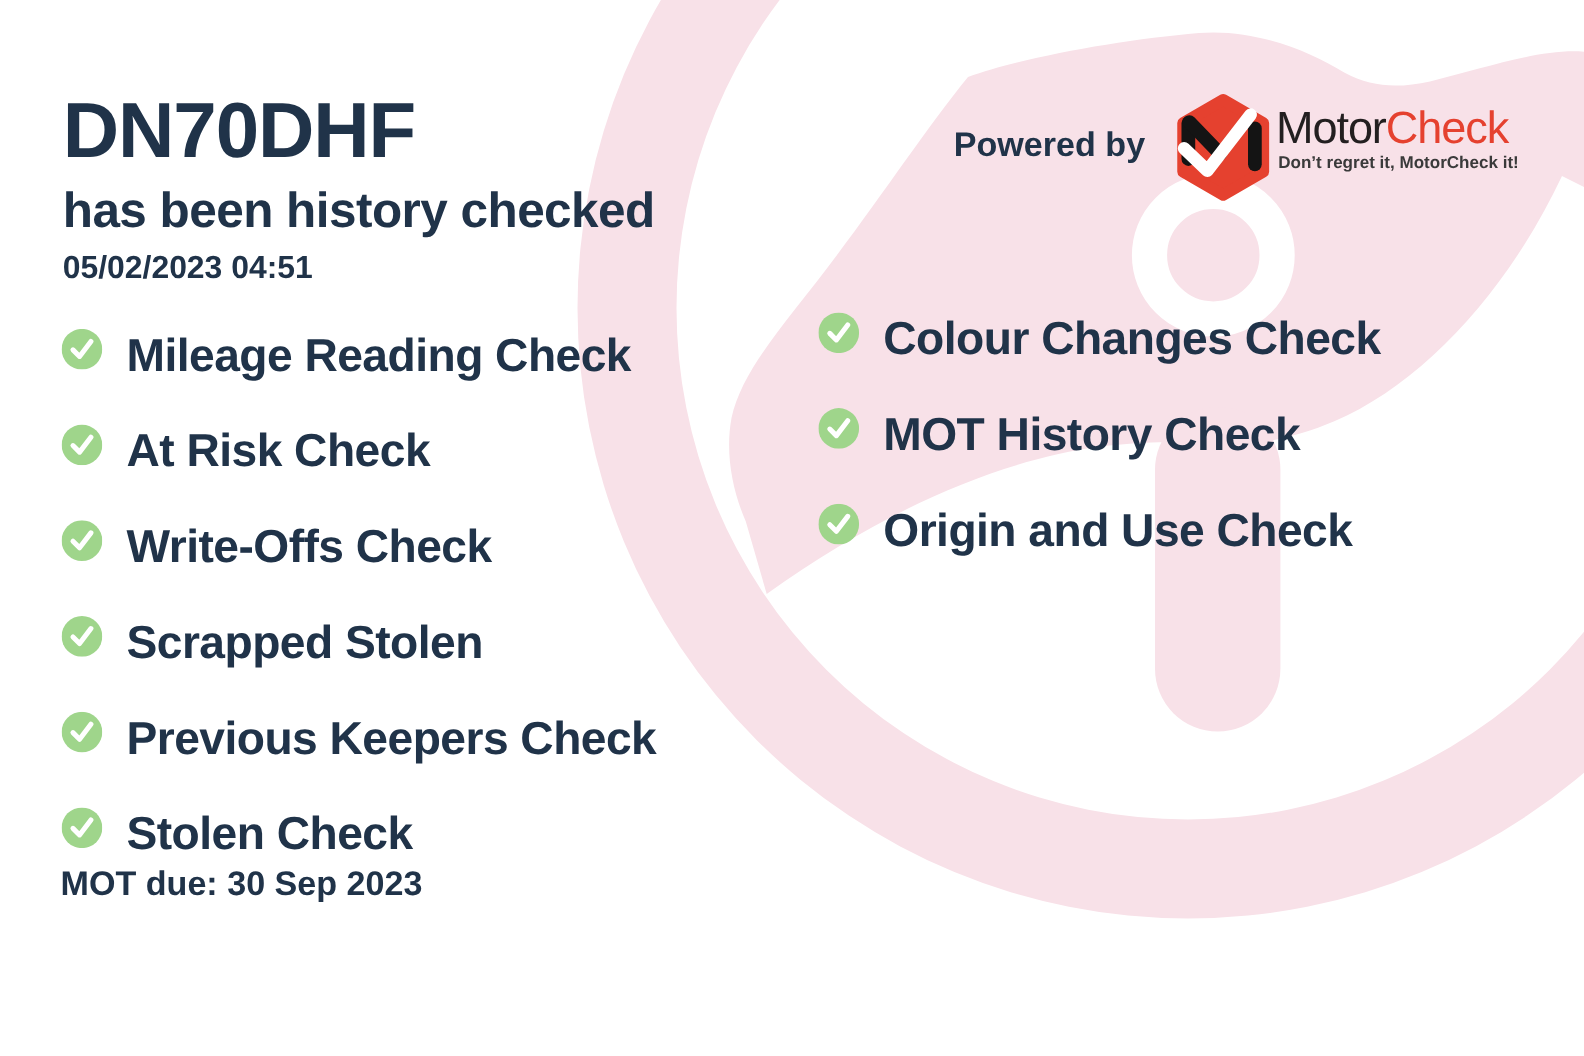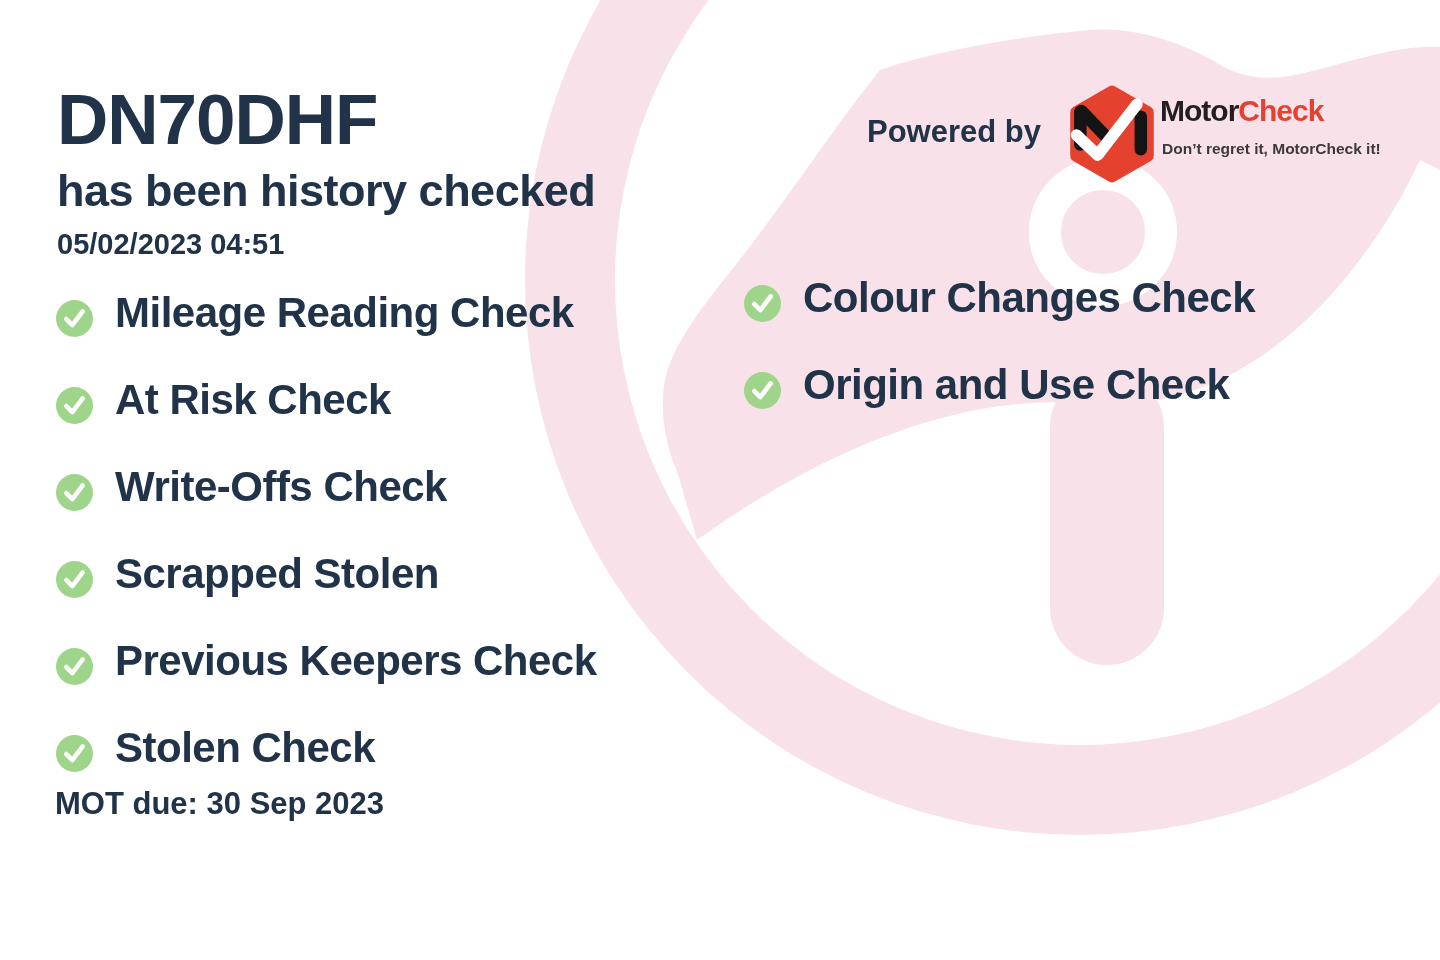--- a/index.html
+++ b/index.html
@@ -20,30 +20,30 @@
 
   
   .head{position:absolute;left:57px;top:84px;}
   .reg{font-size:71px;font-weight:700;letter-spacing:-1px;line-height:1.0;color:var(--navy);}
   .sub{font-size:45px;font-weight:700;letter-spacing:-0.5px;line-height:1.0;margin-top:13px;color:var(--navy);}
   .stamp{font-size:29px;font-weight:700;letter-spacing:0;margin-top:15px;color:var(--navy);}
 
   
   .powered{position:absolute;left:855px;top:114px;font-size:31px;font-weight:600;color:var(--navy);margin-left:12px;}
   .hexlogo{position:absolute;left:1064px;top:84px;width:96px;height:100px;}
-  .wordmark{position:absolute;left:1160px;top:96px;font-size:30px;font-weight:700;letter-spacing:-1px;line-height:1.0;white-space:nowrap;}
+  .wordmark{position:absolute;left:1160px;top:96px;font-size:41px;font-weight:400;letter-spacing:-1px;line-height:1.0;white-space:nowrap;}
   .wordmark .motor{color:var(--ink);}
   .wordmark .check{color:var(--red);}
   .tagline{position:absolute;left:1162px;top:140px;font-size:15.5px;font-weight:700;letter-spacing:0;color:var(--tagline_dark);white-space:nowrap;}
 
   
   ul.checks{position:absolute;list-style:none;}
   ul.checks.left{left:56px;top:299px;}
   ul.checks.right{left:744px;top:284px;}
-  ul.checks li{display:flex;align-items:flex-end;height:38px;margin-bottom:49px;}
+  ul.checks li{display:flex;align-items:flex-start;height:38px;margin-bottom:49px;}
   .chk-icon{width:37px;height:37px;flex:0 0 37px;margin-right:22px;}
   .chk-label{font-size:42px;font-weight:700;letter-spacing:-0.5px;color:var(--navy);white-space:nowrap;}
 
   
   .motdue{position:absolute;left:55px;top:786px;font-size:31px;font-weight:700;color:var(--navy);}
 </style>
 </head>
 <body>
 
 <svg class="watermark" viewBox="0 0 1440 960" aria-hidden="true">
@@ -148,19 +148,26 @@
           <circle cx="17" cy="17" r="17" fill="var(--green)"></circle>
           <polyline points="9.5,17.5 15,23 24.5,10.5" fill="none" stroke="#ffffff" stroke-width="4.2" stroke-linecap="round" stroke-linejoin="round"></polyline>
         </svg>
       <span class="chk-label">Colour Changes Check</span>
     </li>
     <li>
       <svg class="chk-icon" viewBox="0 0 34 34">
           <circle cx="17" cy="17" r="17" fill="var(--green)"></circle>
           <polyline points="9.5,17.5 15,23 24.5,10.5" fill="none" stroke="#ffffff" stroke-width="4.2" stroke-linecap="round" stroke-linejoin="round"></polyline>
         </svg>
+      <span class="chk-label">MOT History Check</span>
+    </li>
+    <li>
+      <svg class="chk-icon" viewBox="0 0 34 34">
+          <circle cx="17" cy="17" r="17" fill="var(--green)"></circle>
+          <polyline points="9.5,17.5 15,23 24.5,10.5" fill="none" stroke="#ffffff" stroke-width="4.2" stroke-linecap="round" stroke-linejoin="round"></polyline>
+        </svg>
       <span class="chk-label">Origin and Use Check</span>
     </li>
   </ul>
 
   <div class="motdue">MOT due: 30 Sep 2023</div>
 
 </div>
 
 </body></html>

